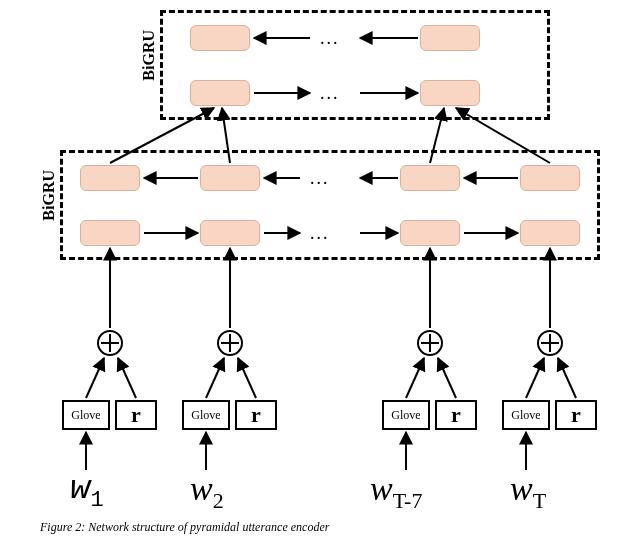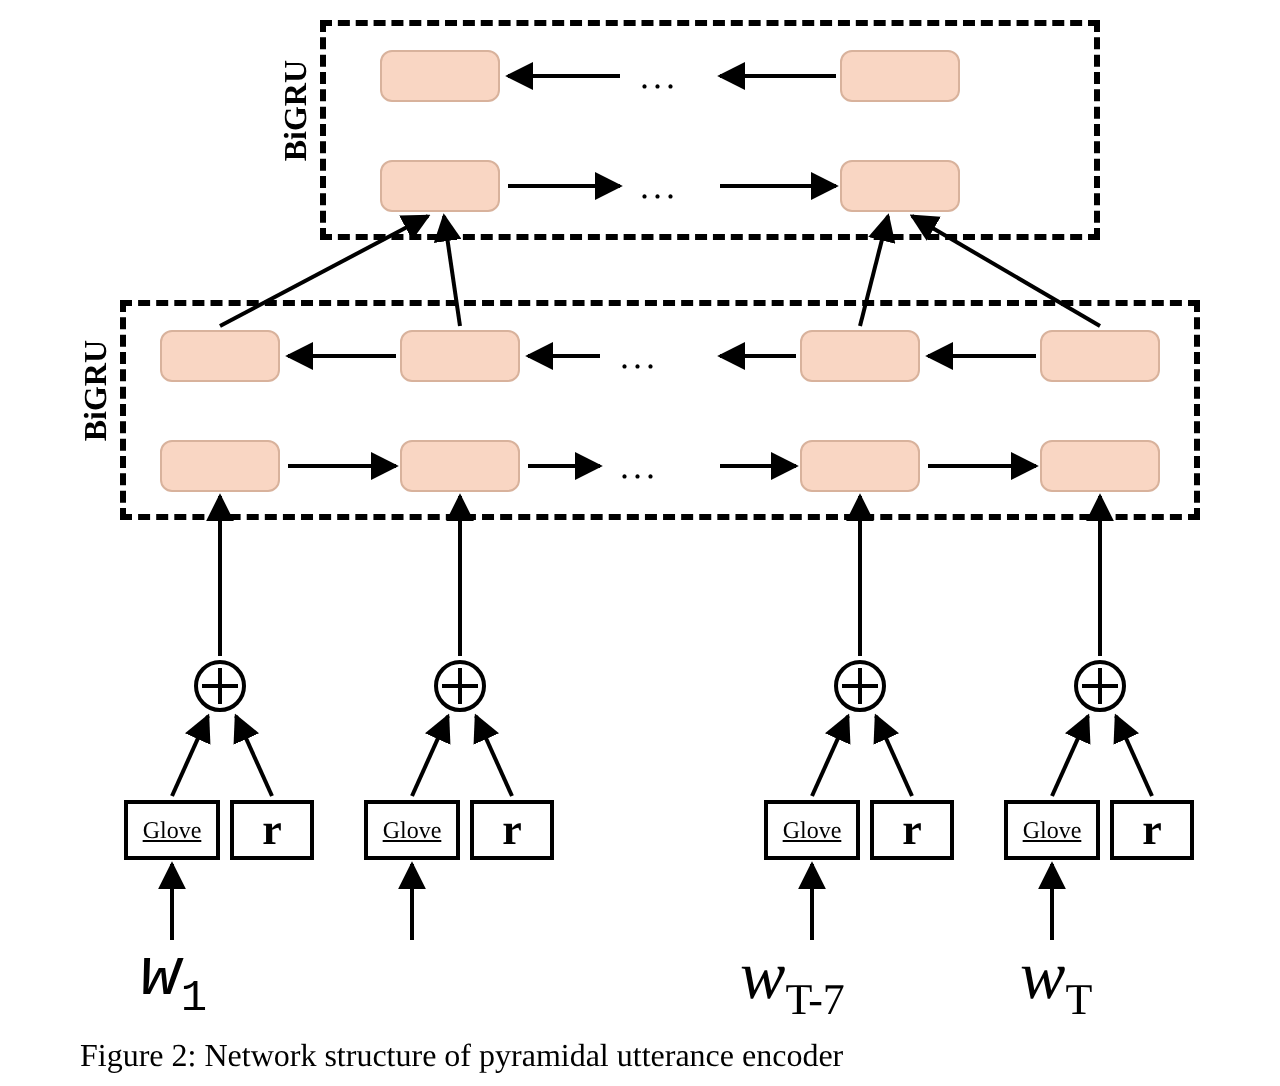--- a/index.html
+++ b/index.html
@@ -1,30 +1,30 @@
 <!DOCTYPE html>
 <html><head>
 <meta charset="utf-8">
 <style>
   html,body{margin:0;padding:0;background:#ffffff;font-family:"Times New Roman",serif;color:#000;}
   .canvas{position:relative;width:640px;height:543px;}
   .node{position:absolute;border-radius:6px;box-sizing:border-box;}
   .rnn{background:#f9d6c3;border:1px solid #d8b29c;width:60px;height:26px;}
   .inbox{position:absolute;border:2px solid #000;box-sizing:border-box;display:flex;align-items:center;justify-content:center;background:#fff;}
-  .glove{width:48px;height:30px;font-size:12px;text-decoration:underline;}
+  .glove{width:48px;height:30px;font-size:12px;}
   .r{width:42px;height:30px;font-size:22px;font-weight:bold;font-family:"Times New Roman",serif;}
   .dashed{position:absolute;border:3px dashed #000;box-sizing:border-box;}
   .oplus{position:absolute;width:26px;height:26px;border:2px solid #000;border-radius:50%;box-sizing:border-box;background:#fff;}
   .oplus::before,.oplus::after{content:"";position:absolute;background:#000;}
   .oplus::before{left:50%;top:2px;bottom:2px;width:2px;transform:translateX(-50%);}
   .oplus::after{top:50%;left:2px;right:2px;height:2px;transform:translateY(-50%);}
   .wlabel{position:absolute;font-size:34px;font-style:italic;font-family:"Times New Roman",serif;}
   .wlabel sub{font-size:22px;font-style:normal;}
   .ellipsis{position:absolute;font-size:18px;letter-spacing:2px;}
-  .caption{position:absolute;font-size:16px;}
+  .caption{position:absolute;font-size:12px;font-style:italic;}
   .bgru{position:absolute;font-weight:bold;font-size:16px;writing-mode:vertical-rl;transform:rotate(180deg);}
   svg{position:absolute;left:0;top:0;pointer-events:none;}
 </style>
 </head>
 <body>
 
 <div class="canvas">
 
   <div class="dashed" style="left:60px;top:150px;width:540px;height:110px;"></div>
   <div class="dashed" style="left:160px;top:10px;width:390px;height:110px;"></div>
@@ -58,20 +58,21 @@
   <div class="inbox glove" style="left:62px;top:400px;">Glove</div>
   <div class="inbox r" style="left:115px;top:400px;">r</div>
   <div class="inbox glove" style="left:182px;top:400px;">Glove</div>
   <div class="inbox r" style="left:235px;top:400px;">r</div>
   <div class="inbox glove" style="left:382px;top:400px;">Glove</div>
   <div class="inbox r" style="left:435px;top:400px;">r</div>
   <div class="inbox glove" style="left:502px;top:400px;">Glove</div>
   <div class="inbox r" style="left:555px;top:400px;">r</div>
 
   <div class="wlabel" style="left:70px;top:470px;font-family:Liberation Mono, monospace;"><span>w</span><sub>1</sub></div>
+  <div class="wlabel" style="left:190px;top:470px;"><span>w</span><sub>2</sub></div>
   <div class="wlabel" style="left:370px;top:470px;"><span>w</span><sub>T-7</sub></div>
   <div class="wlabel" style="left:510px;top:470px;"><span>w</span><sub>T</sub></div>
 
   <div class="caption" style="left:40px;top:520px;">Figure 2: Network structure of pyramidal utterance encoder</div>
 
   <svg width="640" height="543">
     <defs>
       <marker id="ah" viewBox="0 0 10 10" refX="9" refY="5" markerWidth="7" markerHeight="7" orient="auto-start-reverse">
         <path d="M0,0 L10,5 L0,10 z" fill="#000"></path>
       </marker>

